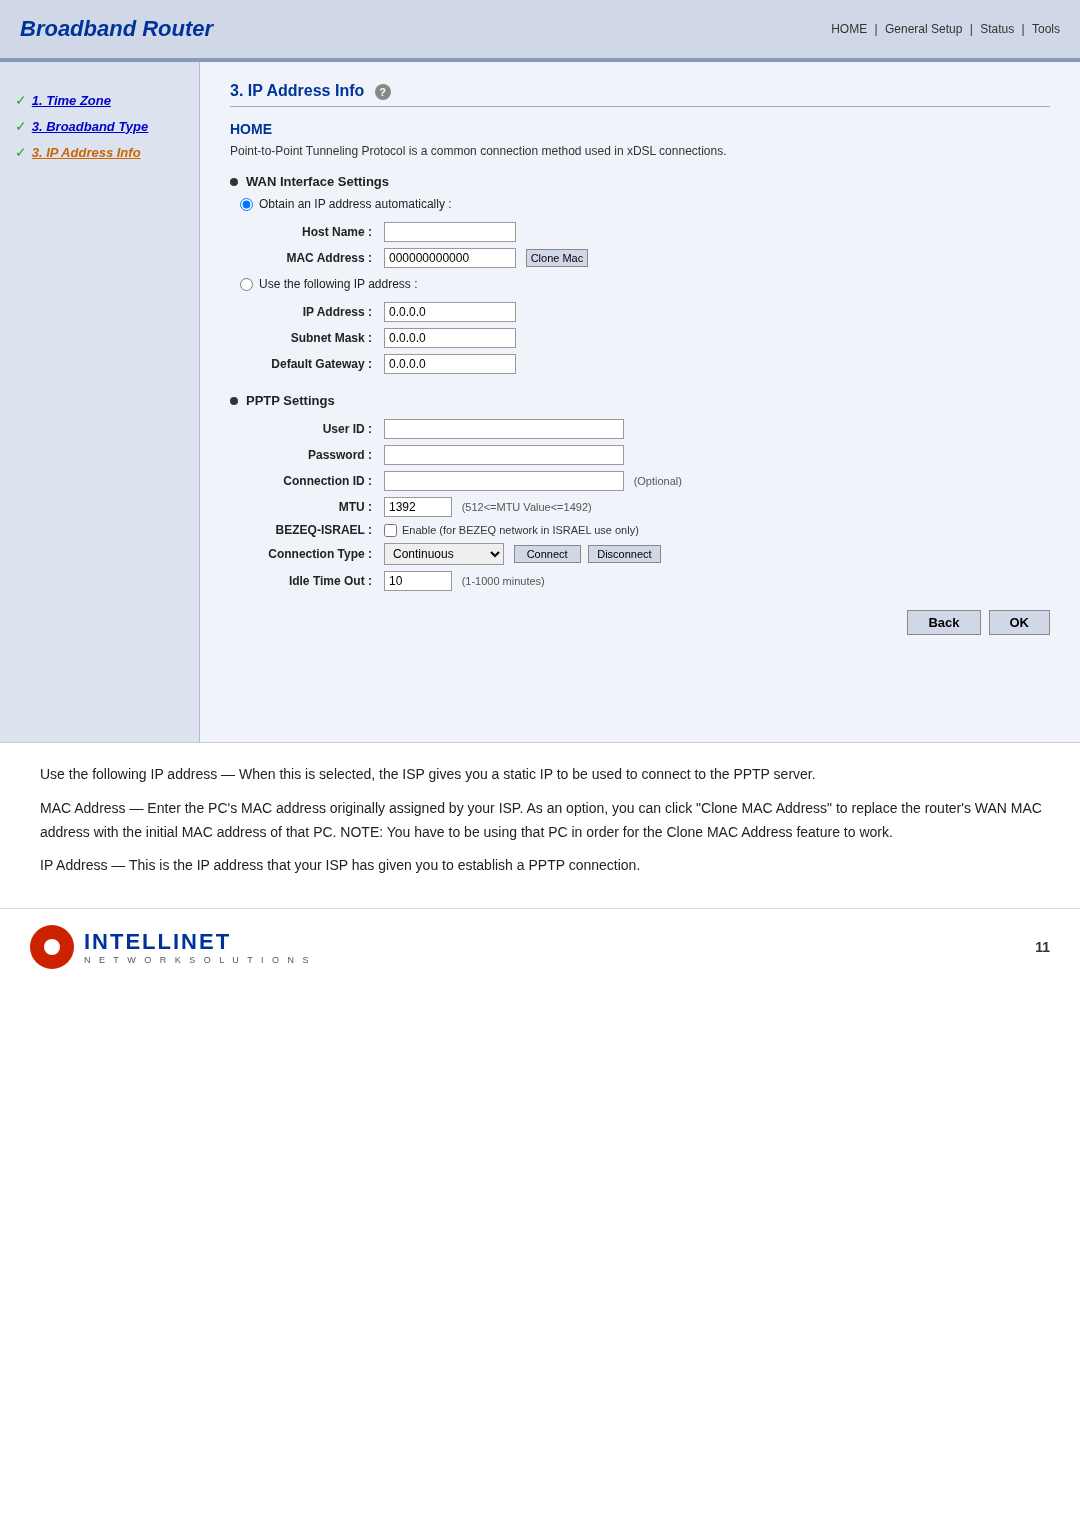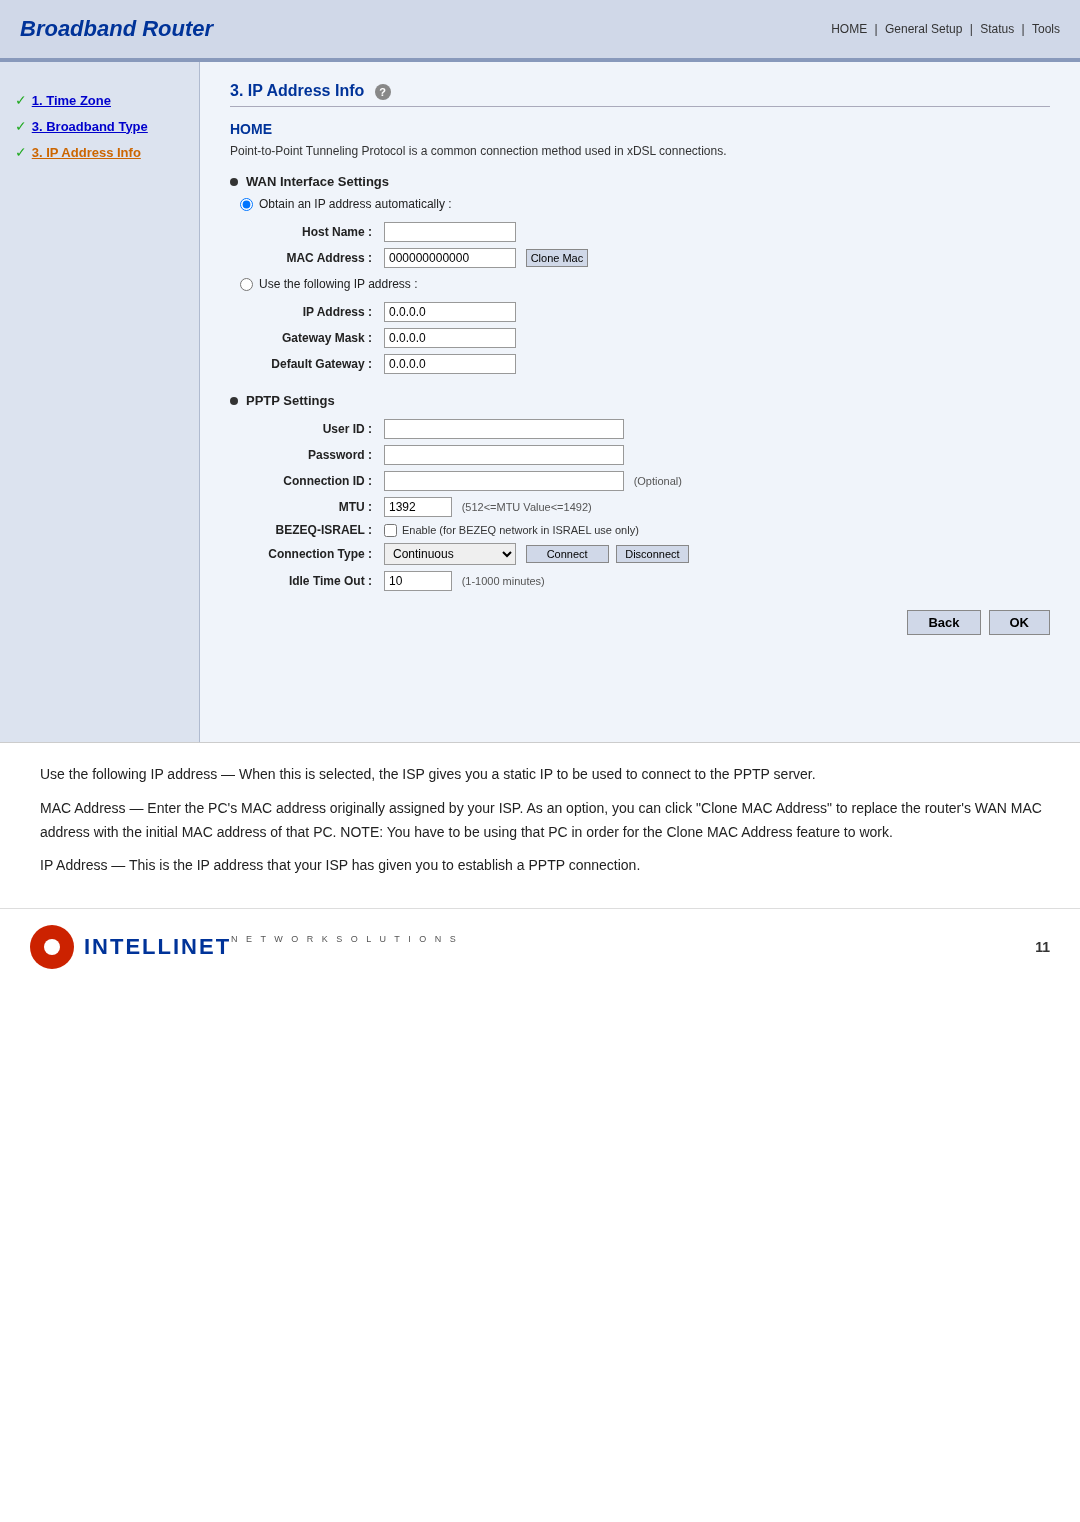--- a/index.html
+++ b/index.html
@@ -62,20 +62,21 @@
     }
     .sidebar-item .check-icon {
       color: #22aa22;
       margin-right: 5px;
       font-size: 14px;
     }
     .sidebar-item .item-label {
       color: #0000cc;
       font-weight: bold;
       text-decoration: underline;
+      font-style: italic;
     }
     .sidebar-item.active .item-label {
       color: #cc6600;
     }
 
     
     .content {
       flex: 1;
       padding: 20px 30px;
       background: #f0f4fa;
@@ -203,26 +204,26 @@
     .checkbox-label {
       font-size: 11px;
       color: #333;
     }
 
     
     .conn-type-select {
       border: 1px solid #999;
       padding: 2px 4px;
       font-size: 12px;
-      width: 132px;
+      width: 120px;
     }
     .connect-btn {
       background: #d0d8e8;
       border: 1px solid #888;
-      padding: 2px 20px;
+      padding: 2px 12px;
       font-size: 11px;
       cursor: pointer;
       margin-left: 6px;
     }
     .disconnect-btn {
       background: #d0d8e8;
       border: 1px solid #888;
       padding: 2px 8px;
       font-size: 11px;
       cursor: pointer;
@@ -290,20 +291,21 @@
       justify-content: center;
     }
     .logo-circle-inner {
       width: 16px;
       height: 16px;
       background: #fff;
       border-radius: 50%;
     }
     .logo-text-area {
       display: flex;
+      flex-direction: column;
     }
     .logo-brand {
       font-size: 22px;
       font-weight: bold;
       color: #003399;
       letter-spacing: 2px;
     }
     .logo-sub {
       font-size: 9px;
       letter-spacing: 3px;
@@ -418,21 +420,21 @@
 
       <table class="form-table">
         <tbody>
             <tr>
           <td class="label-cell">IP Address :</td>
           <td class="input-cell">
             <input type="text" value="0.0.0.0" style="">
           </td>
         </tr>
         <tr>
-          <td class="label-cell">Gateway Mask :</td>
+          <td class="label-cell">Subnet Mask :</td>
           <td class="input-cell">
             <input type="text" value="0.0.0.0" style="">
           </td>
         </tr>
         <tr>
           <td class="label-cell">Default Gateway :</td>
           <td class="input-cell">
             <input type="text" value="0.0.0.0" style="">
           </td>
         </tr>

